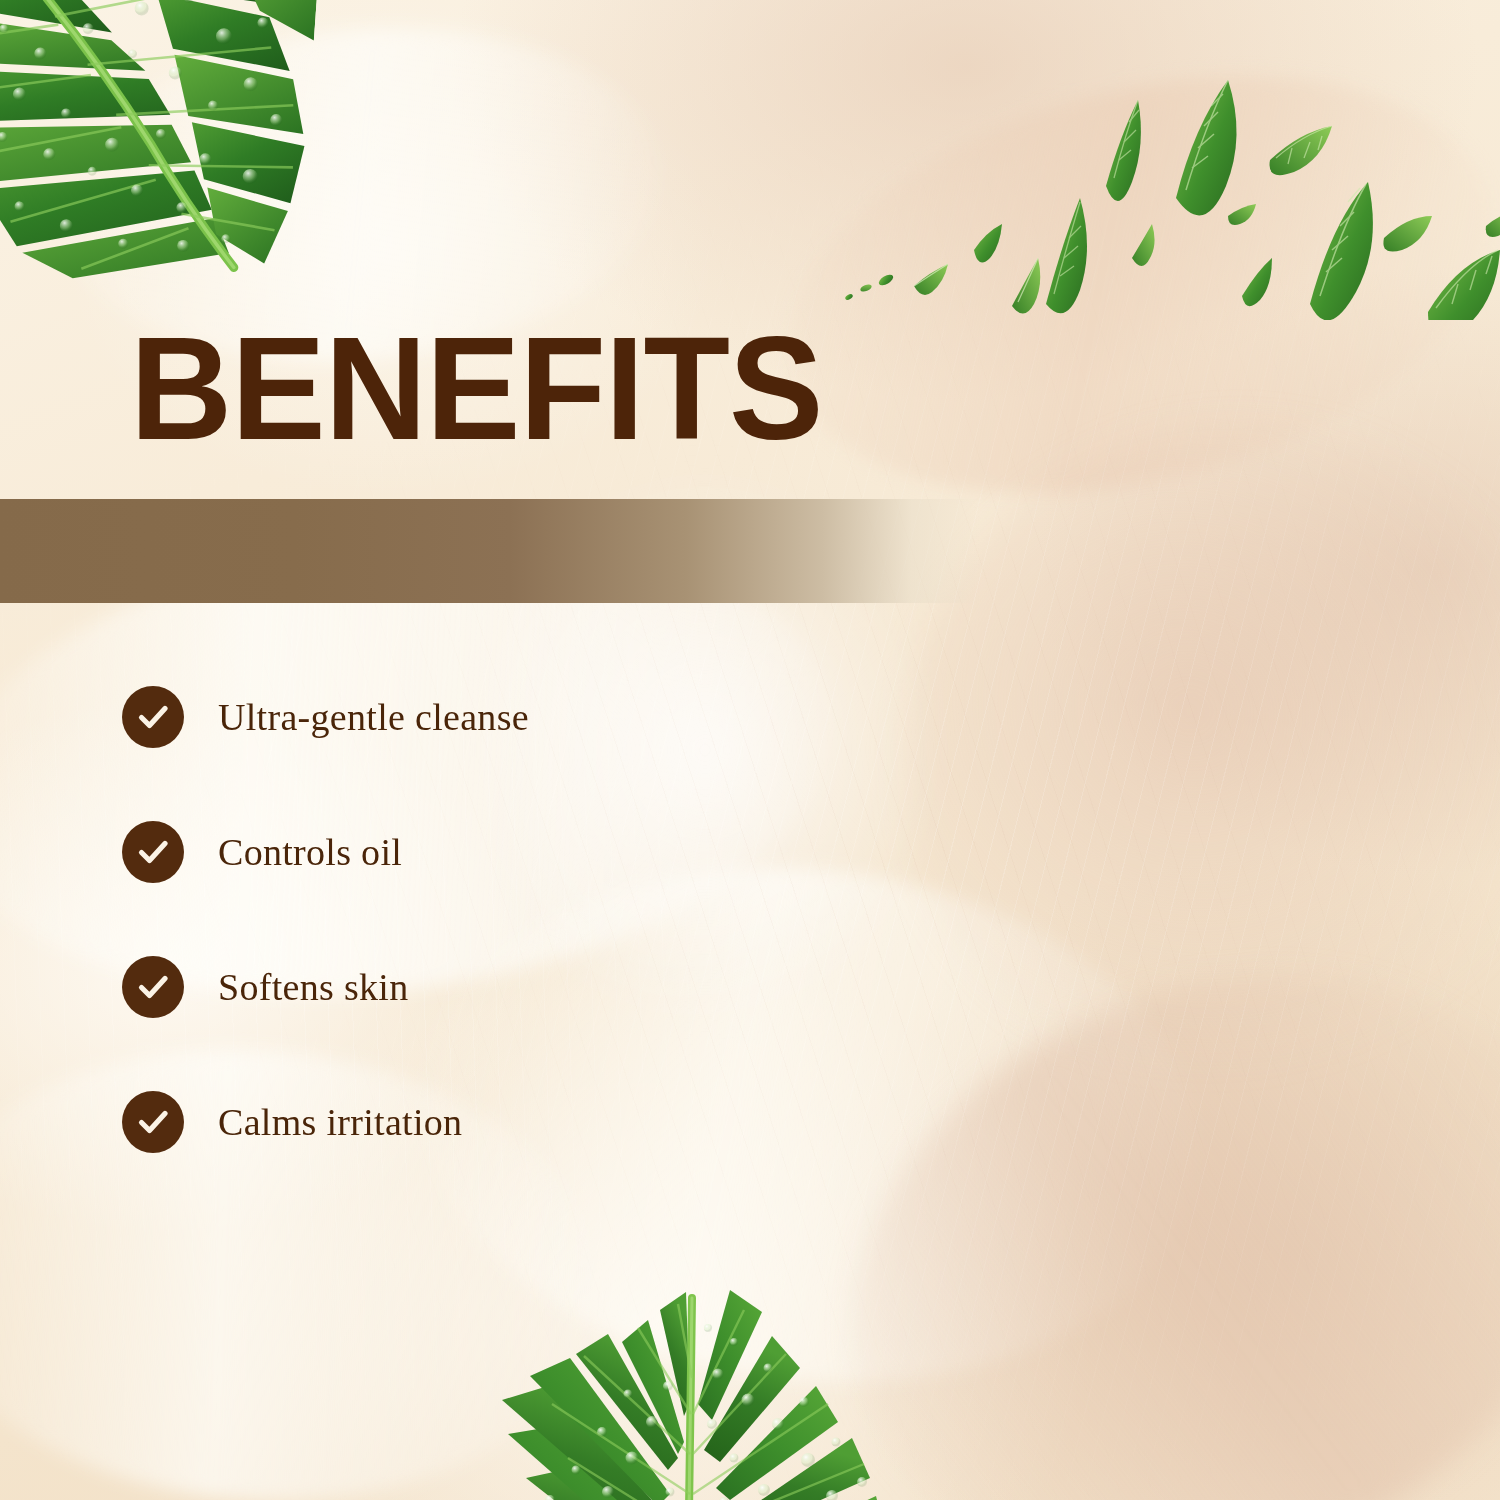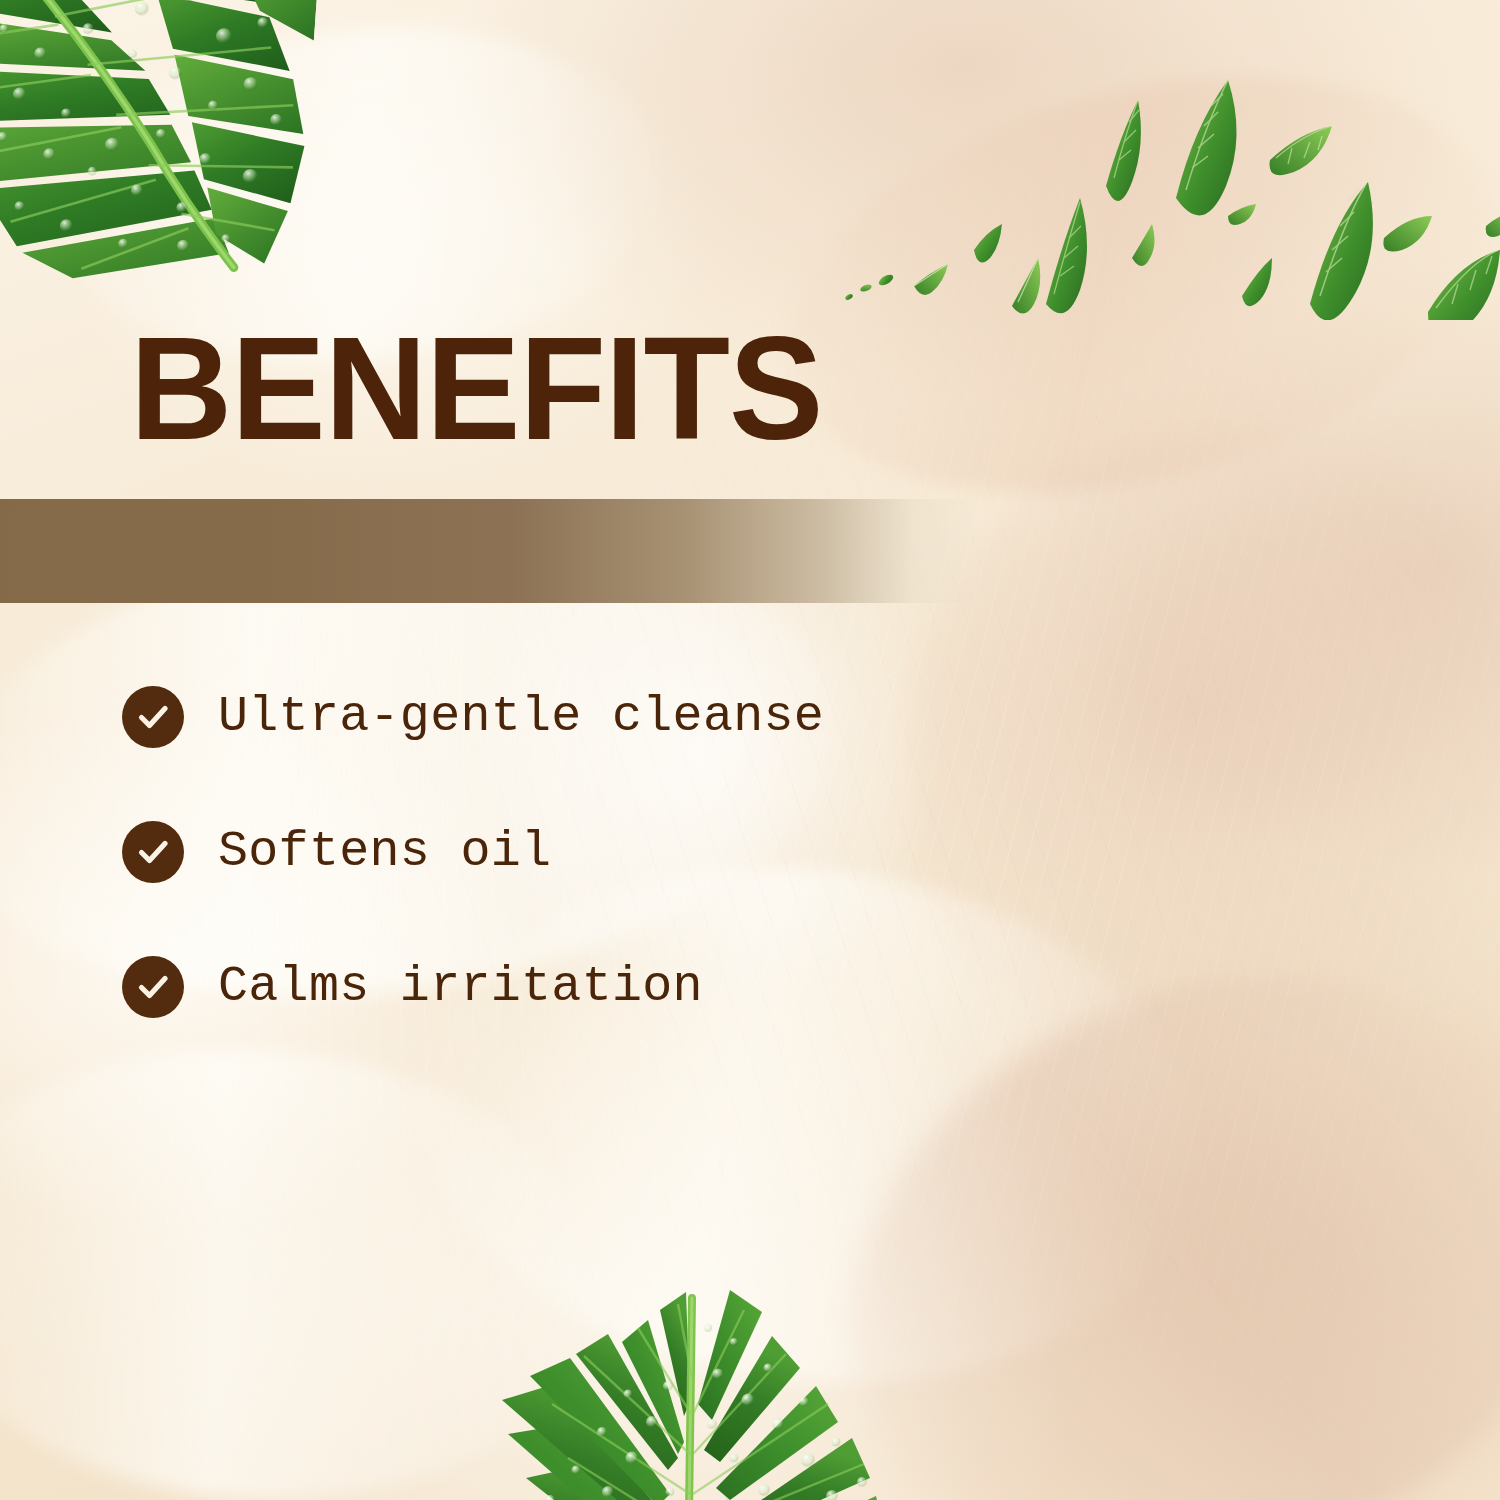--- a/index.html
+++ b/index.html
@@ -134,22 +134,22 @@
     border-radius:50%;
     background:#532b0e;
     display:flex;
     align-items:center;
     justify-content:center;
   }
   .check-badge svg { width:40px; height:40px; display:block; }
 
   .benefit-label {
     margin-left:34px;
-    font-family:Liberation Mono, monospace;
-    font-size:50px;
+    font-family:Liberation Serif, serif;
+    font-size:38px;
     line-height:1;
     font-weight:400;
     letter-spacing:.3px;
     color:#4a2509;
     white-space:nowrap;
   }
 
   
   .leaf-tl {
     position:absolute;
@@ -380,23 +380,31 @@
       </span>
       <span class="benefit-label">Ultra-gentle cleanse</span>
     </div>
 
     <div class="benefit-row">
       <span class="check-badge">
         <svg viewBox="0 0 40 40" xmlns="http://www.w3.org/2000/svg">
           <path d="M8.5 20.5 L16.5 28.5 L32 11.5" stroke="#fbf3e6" stroke-width="5.2" fill="none" stroke-linecap="round" stroke-linejoin="round"></path>
         </svg>
       </span>
-      <span class="benefit-label">Softens oil</span>
+      <span class="benefit-label">Controls oil</span>
     </div>
 
+    <div class="benefit-row">
+      <span class="check-badge">
+        <svg viewBox="0 0 40 40" xmlns="http://www.w3.org/2000/svg">
+          <path d="M8.5 20.5 L16.5 28.5 L32 11.5" stroke="#fbf3e6" stroke-width="5.2" fill="none" stroke-linecap="round" stroke-linejoin="round"></path>
+        </svg>
+      </span>
+      <span class="benefit-label">Softens skin</span>
+    </div>
 
     <div class="benefit-row">
       <span class="check-badge">
         <svg viewBox="0 0 40 40" xmlns="http://www.w3.org/2000/svg">
           <path d="M8.5 20.5 L16.5 28.5 L32 11.5" stroke="#fbf3e6" stroke-width="5.2" fill="none" stroke-linecap="round" stroke-linejoin="round"></path>
         </svg>
       </span>
       <span class="benefit-label">Calms irritation</span>
     </div>
 

